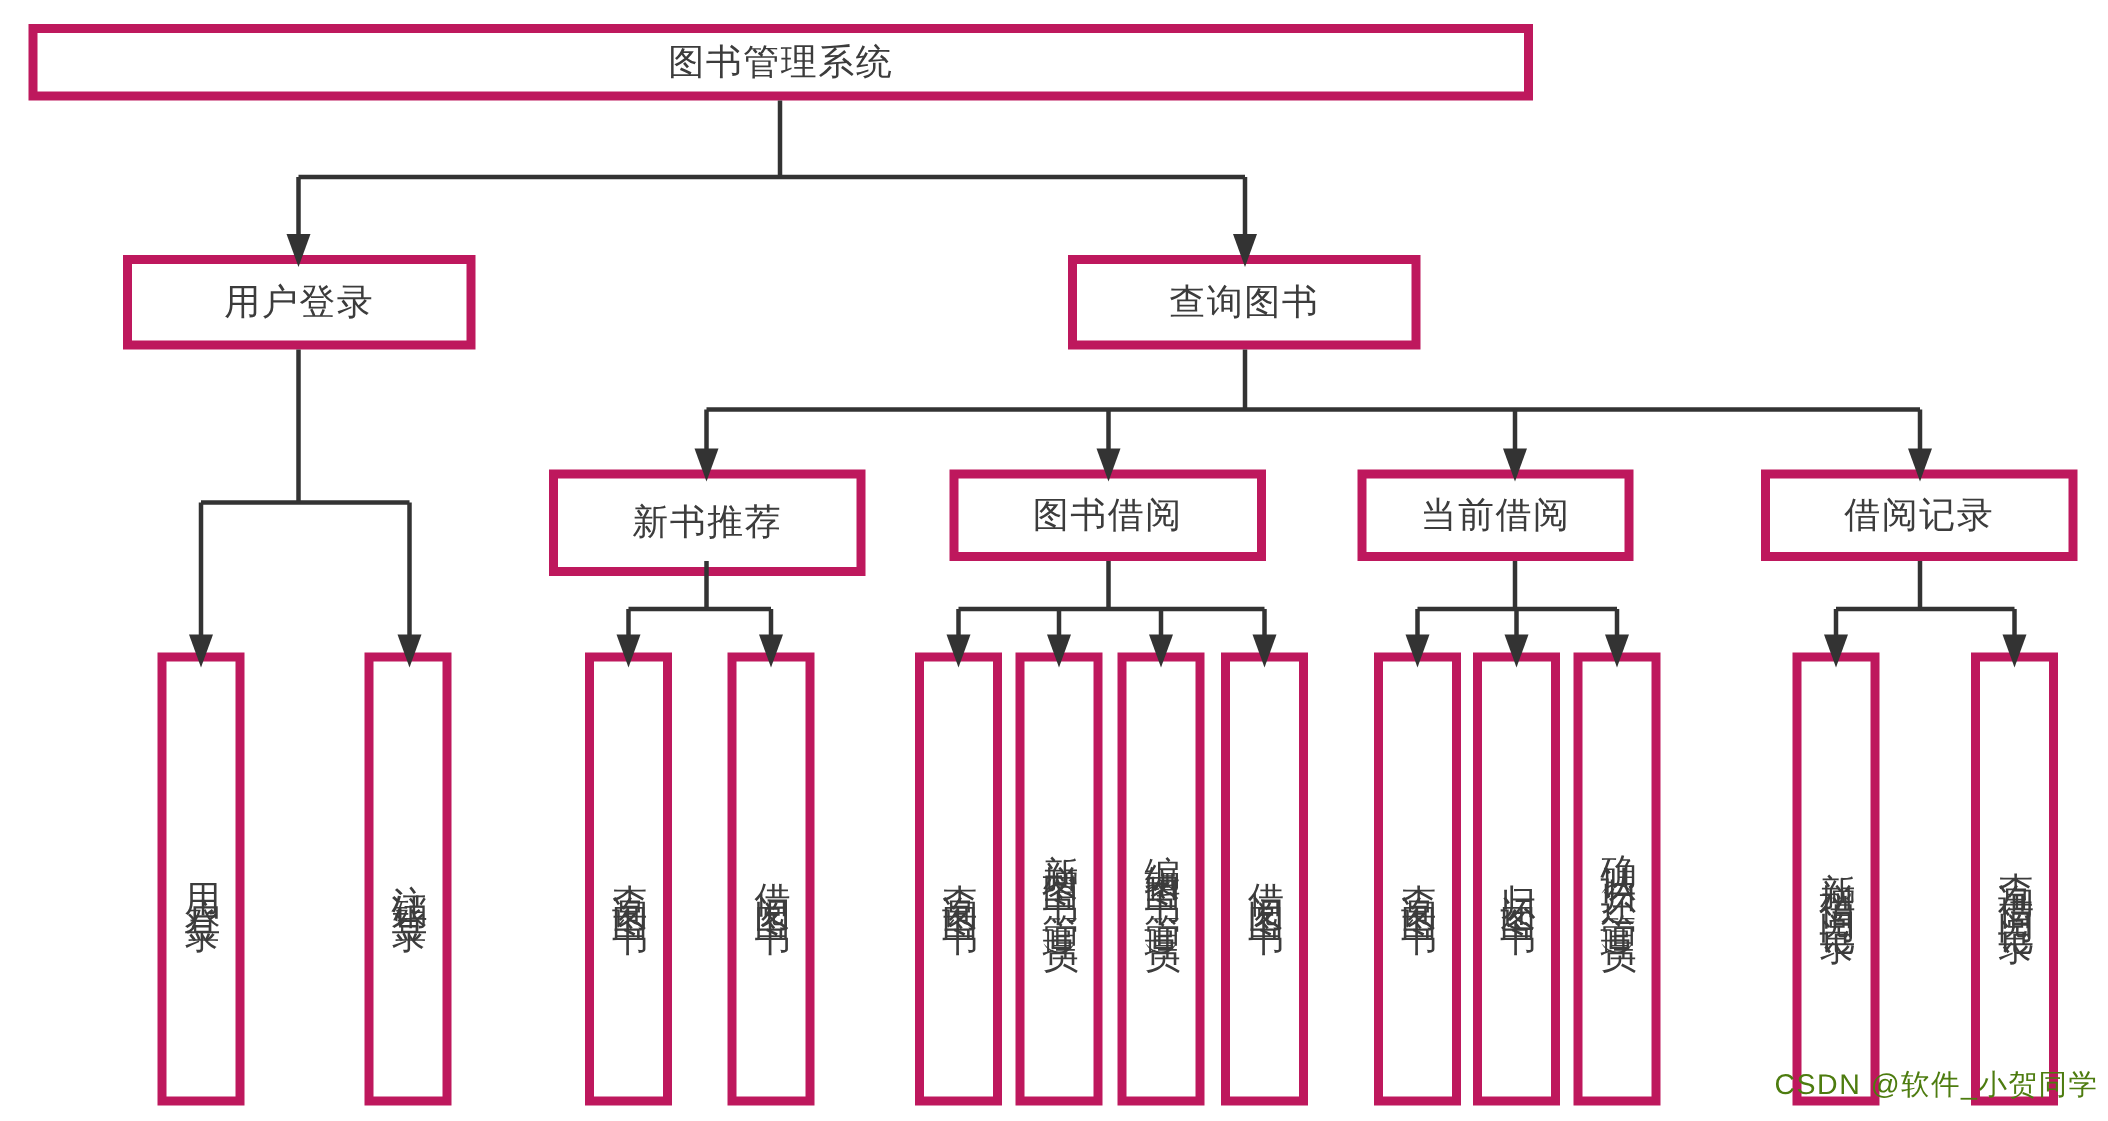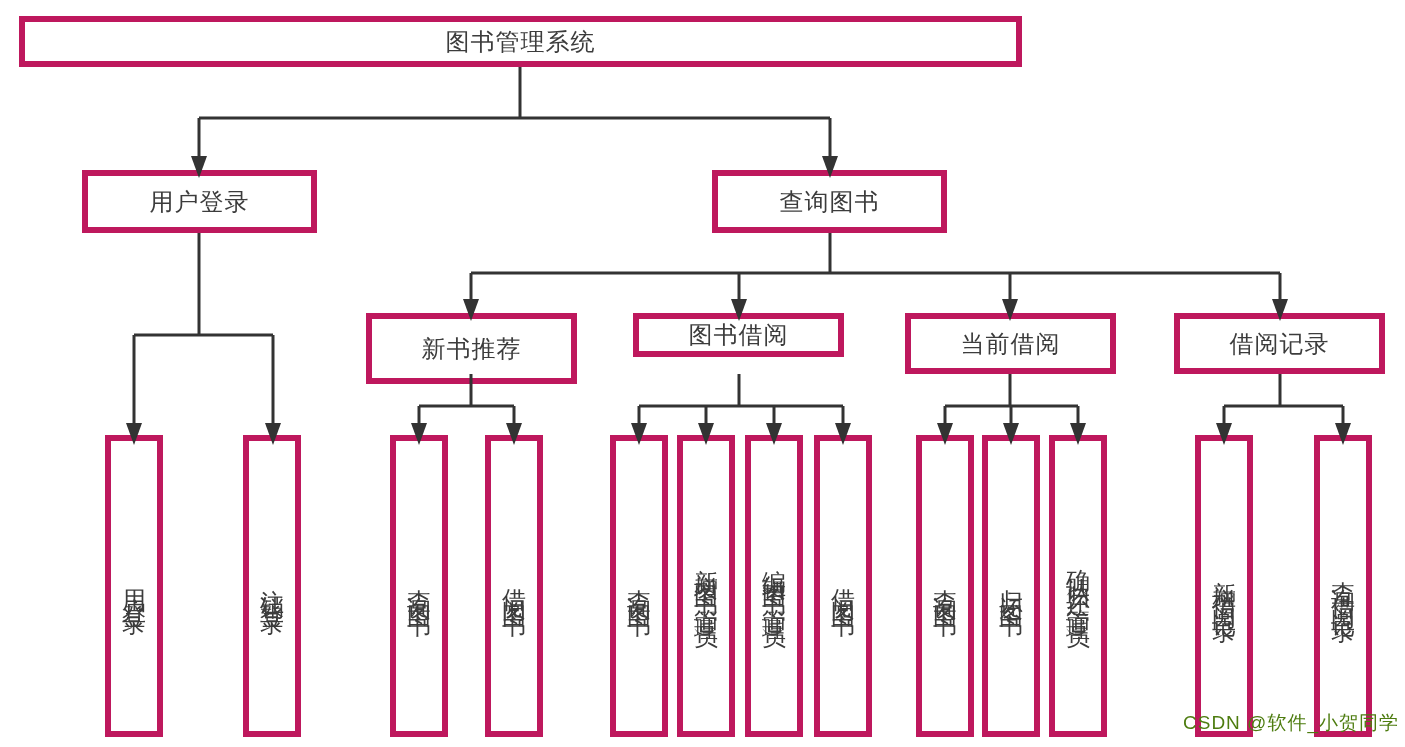--- a/index.html
+++ b/index.html
@@ -85,22 +85,22 @@
       <polygon points="1335,423 1351,423 1343,445"></polygon>
     </g>
   </svg>
 
   <div class="node hnode" style="left:19px;top:16px;width:1003px;height:51px">图书管理系统</div>
 
   <div class="node hnode" style="left:82px;top:170px;width:235px;height:63px">用户登录</div>
   <div class="node hnode" style="left:712px;top:170px;width:235px;height:63px">查询图书</div>
 
   <div class="node hnode" style="left:366px;top:313px;width:211px;height:71px">新书推荐</div>
-  <div class="node hnode" style="left:633px;top:313px;width:211px;height:44px">图书借阅</div>
-  <div class="node hnode" style="left:905px;top:313px;width:211px;height:61px">当前借阅</div>
+  <div class="node hnode" style="left:633px;top:313px;width:211px;height:61px">图书借阅</div>
+  <div class="node hnode" style="left:905px;top:313px;width:184px;height:61px">当前借阅</div>
   <div class="node hnode" style="left:1174px;top:313px;width:211px;height:61px">借阅记录</div>
 
   <div class="node vnode" style="left:105px;top:435px;width:58px;height:302px">用户登录</div>
   <div class="node vnode" style="left:243px;top:435px;width:58px;height:302px">注销登录</div>
 
   <div class="node vnode" style="left:390px;top:435px;width:58px;height:302px">查询图书</div>
   <div class="node vnode" style="left:485px;top:435px;width:58px;height:302px">借阅图书</div>
 
   <div class="node vnode" style="left:610px;top:435px;width:58px;height:302px">查询图书</div>
   <div class="node vnode" style="left:677px;top:435px;width:58px;height:302px">新增图书（管理员）</div>

